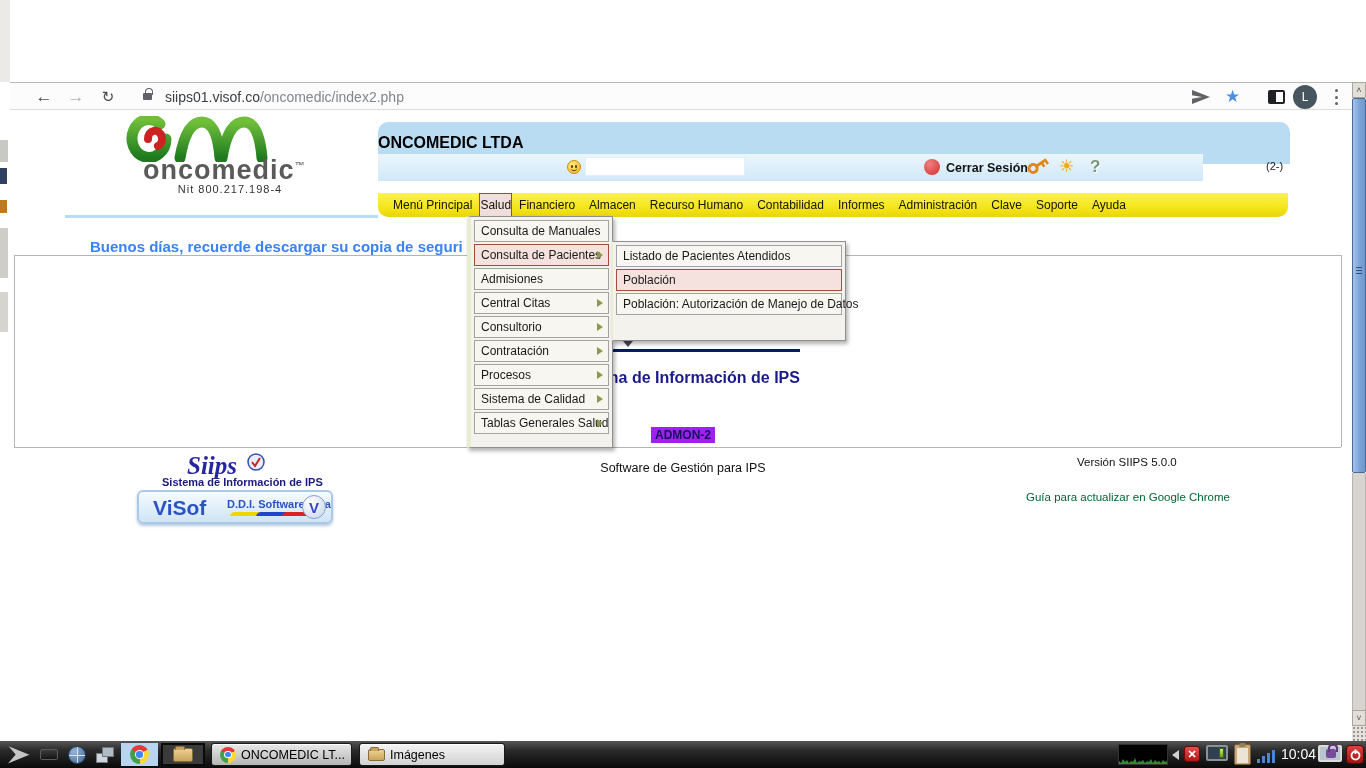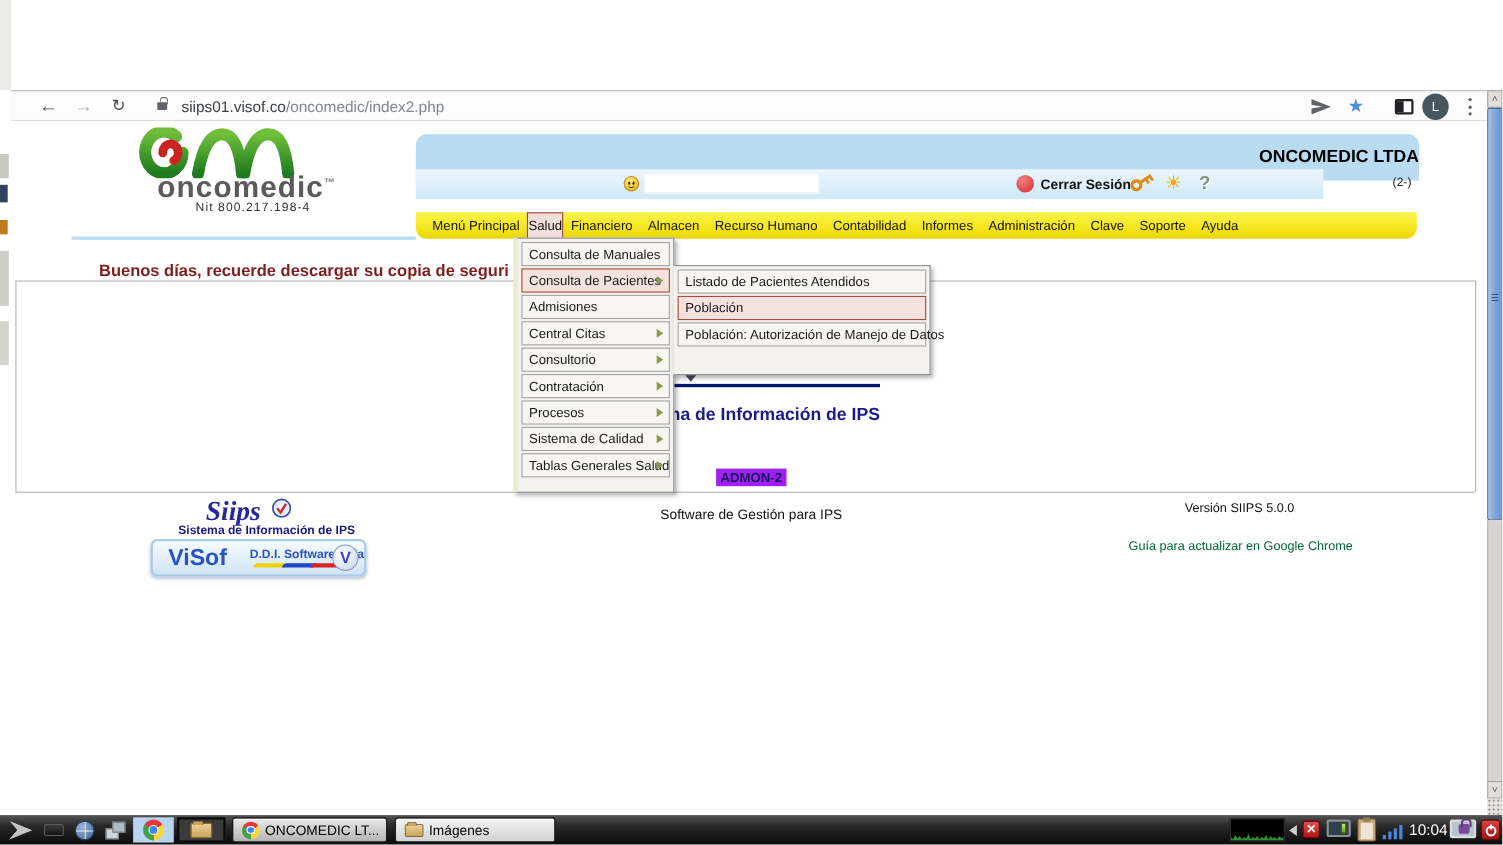--- a/index.html
+++ b/index.html
@@ -39,21 +39,21 @@
   #sb-track{position:absolute;left:1352px;top:473px;width:14px;height:237px;background:#d8d5d0;
             border-left:1px solid #b8b4ac;border-right:1px solid #b8b4ac}
   #sb-corner{position:absolute;left:1352px;top:726px;width:14px;height:15px;background:#e6e3de;
              background-image:radial-gradient(#9a968e 1px,transparent 1px);background-size:4px 4px}
 
   
   #logo-name{position:absolute;left:143px;top:155px;font-size:27px;font-weight:bold;color:#5a5a5a;letter-spacing:1px}
   #logo-tm{font-size:10px;vertical-align:super;color:#777}
   #logo-nit{position:absolute;left:120px;top:183px;width:220px;text-align:center;font-size:11px;color:#333;letter-spacing:1px}
   #banner{position:absolute;left:378px;top:122px;width:912px;height:42px;background:#b9dcf3;border-radius:10px 10px 0 0}
-  #banner h1{font-size:16px;color:#000;text-align:right;padding-top:12px;font-weight:bold}
+  #banner h1{font-size:16px;color:#000;text-align:left;padding-top:12px;font-weight:bold}
   #strip2{position:absolute;left:378px;top:154px;width:825px;height:27px;
           background:linear-gradient(#ecf6fd,#cfe8f7)}
   .smiley{position:absolute;left:189px;top:6px;width:14px;height:14px;border-radius:50%;
           background:radial-gradient(circle at 35% 30%,#ffe97a,#f4b51e);border:1px solid #c88a10}
   .smiley i{position:absolute;top:4px;width:2px;height:3px;background:#4a3000;border-radius:50%}
   .smiley i.l{left:3px}.smiley i.r{right:3px}
   .smiley b{position:absolute;left:3px;bottom:2px;width:6px;height:3px;border-bottom:1.5px solid #4a3000;border-radius:0 0 4px 4px}
   #hdr-input{position:absolute;left:207px;top:3px;width:160px;height:19px;background:#fff;border:1px solid #e4eef6}
   .red-dot{position:absolute;left:546px;top:5px;width:16px;height:16px;border-radius:50%;
            background:radial-gradient(circle at 35% 30%,#f08080,#d32f2f)}
@@ -65,21 +65,21 @@
 
   
   #menubar{position:absolute;left:378px;top:193px;width:910px;height:24px;
            background:linear-gradient(#fcf44c,#f2e215 70%,#e8d40a);border-radius:0 0 10px 10px;
            display:flex;align-items:center;padding-left:8px}
   .mi{font-size:12px;color:#141400;padding:4px 7px;white-space:nowrap;cursor:pointer}
   .mi.active{background:#f0dedc;border:1px solid #9e4a40;border-bottom:none;padding:4px 0 5px}
   #logo-rule{position:absolute;left:65px;top:215px;width:313px;height:3px;background:#b9dcf3}
 
   
-  .alert{position:absolute;top:238px;font-size:15px;font-weight:bold;color:#7f1d1d;white-space:nowrap;z-index:1}
+  .alert{position:absolute;top:238px;font-size:15px;font-weight:bold;color:#3b82f6;white-space:nowrap;z-index:1}
 
   
   .cline{position:absolute;background:#b4b4b4}
   #sys-title{position:absolute;left:378px;top:369px;width:610px;text-align:center;
              font-size:16px;font-weight:bold;color:#1a1a8c;z-index:0}
   #navy-bar{position:absolute;left:560px;top:349px;width:240px;height:3px;background:#001a70;z-index:0}
   #tri-dn{position:absolute;left:623px;top:341px;width:0;height:0;border-left:5px solid transparent;
           border-right:5px solid transparent;border-top:6px solid #4a4a5a;z-index:0}
   #admon-wrap{position:absolute;left:378px;top:425px;width:610px;text-align:center;z-index:0}
   #admon{display:inline-block;background:#a020f0;color:#14145e;font-size:12px;font-weight:bold;padding:1px 4px}

